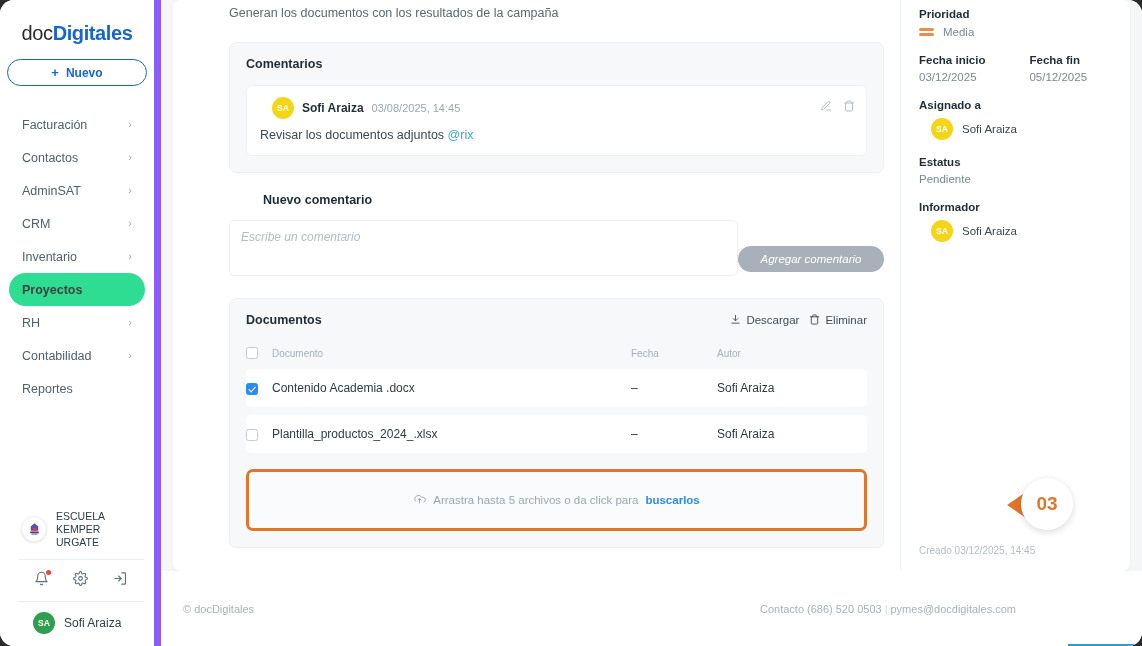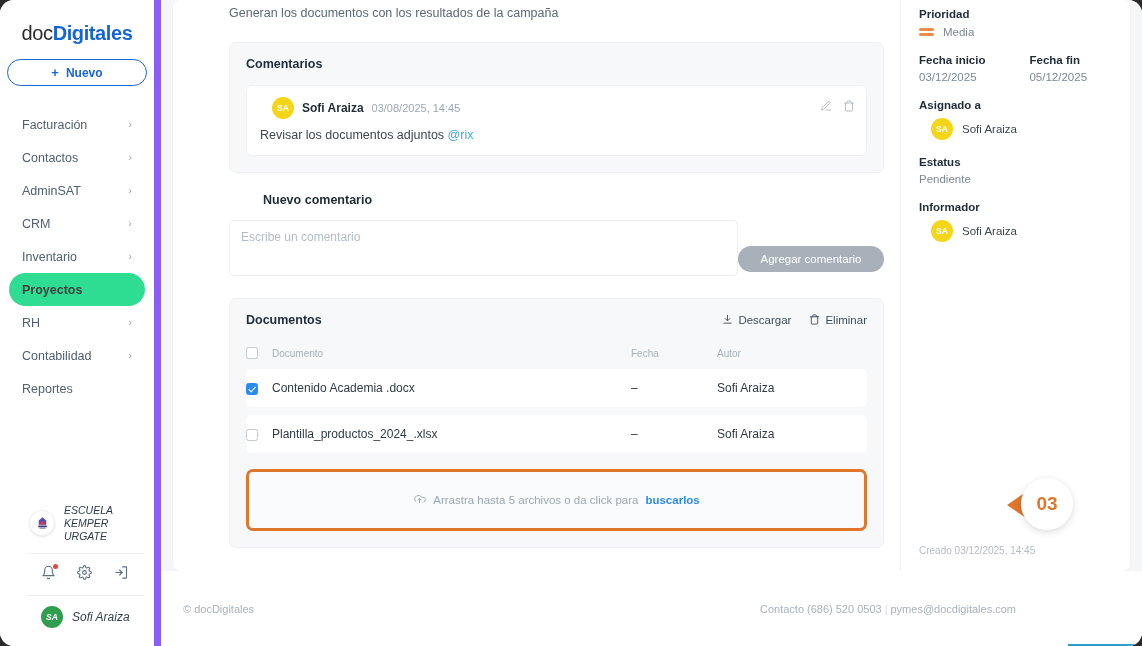--- a/index.html
+++ b/index.html
@@ -63,23 +63,22 @@
   .nav-item.active {
     background: #2fdd92;
     color: #404040;
     font-weight: 600;
   }
   .chev {
     color: #9aa7b4; font-size: 11px; line-height: 1;
   }
 
   .side-bottom {
-    position: absolute; left: 16px; right: 0; bottom: 0;
-    padding-bottom: 12px;
-    font-style: italic;
+    position: absolute; left: 8px; right: 0; bottom: 0;
+    padding-bottom: 6px;
   }
   .org {
     display: flex; align-items: center; gap: 9px;
     padding: 8px 13px 10px 13px;
   }
   .org-logo {
     width: 26px; height: 26px; border-radius: 50%;
     background: #fff; border: 1px solid #eef1f4;
     display: flex; align-items: center; justify-content: center;
     flex: 0 0 26px;
@@ -171,20 +170,21 @@
   }
 
   .sub-title {
     font-size: 12.5px; font-weight: 700; color: #1f2c38;
     margin-top: 4px;
     padding-left: 34px;
   }
   .compose {
     display: flex; align-items: flex-start; 
     margin-top: 13px;
+    font-style: italic;
   }
   .textarea {
     flex: 1 1 auto; height: 56px;
     background: #fff;
     border: 1px solid #edf0f3;
     border-radius: 5px;
     padding: 9px 11px;
     font-size: 12px; color: #b3bcc5;
   }
   .btn-add {
@@ -193,21 +193,21 @@
     background: #a8b0b9;
     color: #fff;
     border-radius: 14px;
     font-size: 11.5px;
     display: flex; align-items: center; justify-content: center;
     margin-top: 26px;
     cursor: pointer;
   }
 
   .docs-head { display: flex; align-items: center; justify-content: space-between; }
-  .docs-actions { display: flex; gap: 18px; }
+  .docs-actions { display: flex; gap: 10px; }
   .doc-act {
     display: flex; align-items: center; gap: 5px;
     font-size: 11.5px; color: #3f4c58; cursor: pointer;
   }
   table.docs { width: 100%; border-collapse: collapse; margin-top: 16px; }
   table.docs th {
     text-align: left; font-size: 10px; font-weight: 400;
     color: #a6b0ba; padding: 4px 0 10px 0;
   }
   table.docs td {

